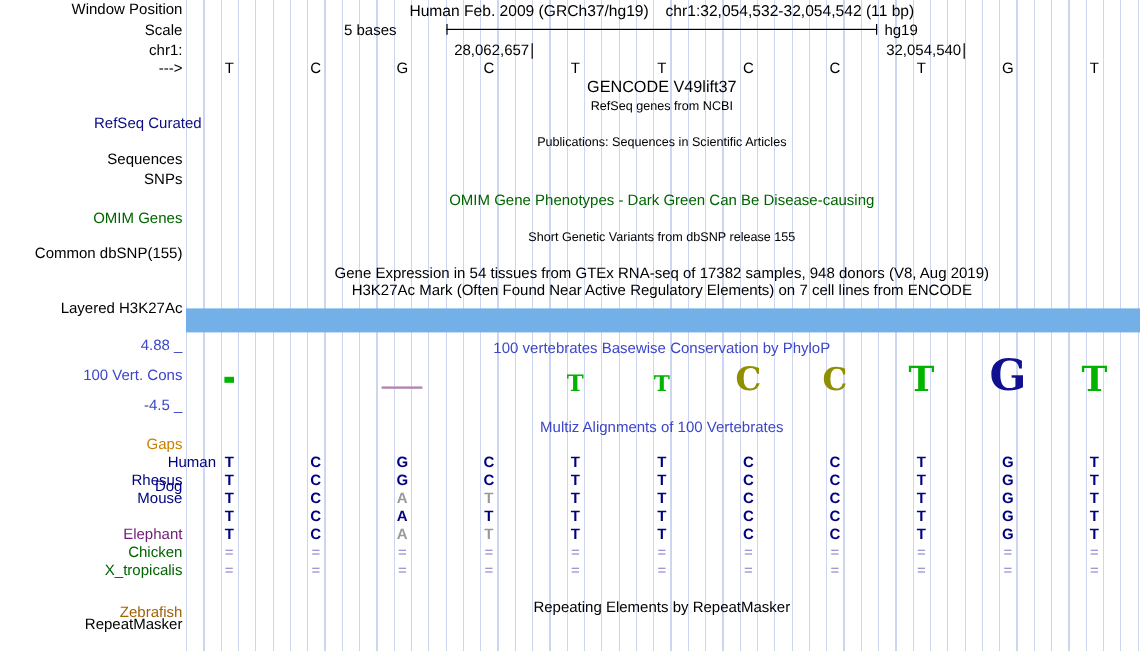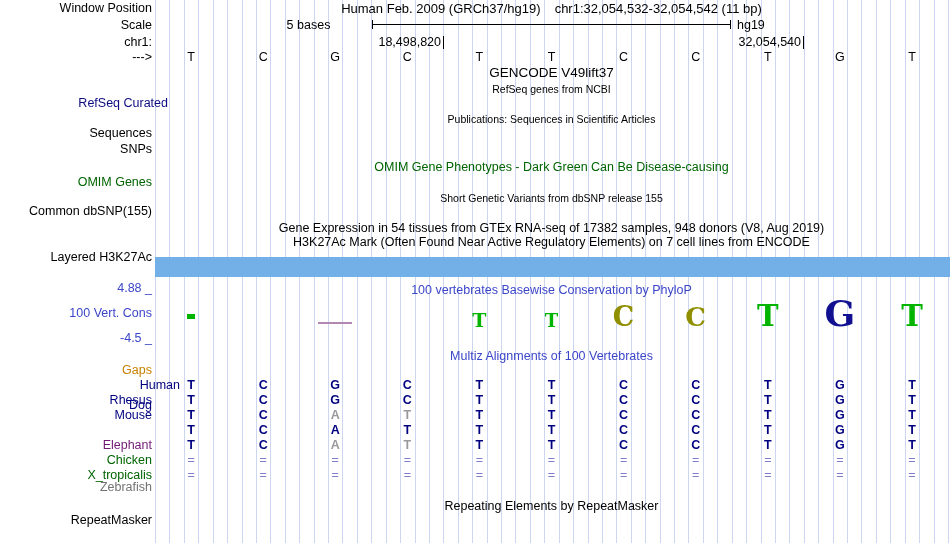--- a/index.html
+++ b/index.html
@@ -57,21 +57,21 @@
 
   <div id="header-row">
     <span>Human Feb. 2009 (GRCh37/hg19)</span>
     <span>chr1:32,054,532-32,054,542 (11 bp)</span>
   </div>
   <div id="scale-label">5 bases</div>
   <div id="scale-line"></div>
   <div class="scale-tick" style="left:372px"></div>
   <div class="scale-tick" style="left:730px"></div>
   <div id="hg19">hg19</div>
-  <div id="coord-left">18,498,820</div>
+  <div id="coord-left">28,062,657</div>
   <div class="coord-tick" style="left:443px"></div>
   <div id="coord-right">32,054,540</div>
   <div class="coord-tick" style="left:803px"></div>
 
   <div class="sl" style="top:1px">Window Position</div>
   <div class="sl" style="top:18px">Scale</div>
   <div class="sl" style="top:35px">chr1:</div>
   <div class="sl" style="top:50px">---&gt;</div>
   <div class="sl c-tnavy" style="top:96px">RefSeq Curated</div>
   <div class="sl" style="top:126px">Sequences</div>
@@ -250,21 +250,21 @@
       <div class="cell eq">=</div>
       <div class="cell eq">=</div>
       <div class="cell eq">=</div>
       <div class="cell eq">=</div>
       <div class="cell eq">=</div>
       <div class="cell eq">=</div>
       <div class="cell eq">=</div>
       <div class="cell eq">=</div>
       <div class="cell eq">=</div>
     </div>
-    <div class="sl row-lab" style="top: 480px; color: #737373;">Zebrafish</div>
+    <div class="sl row-lab" style="top: 503px; color: #a16207;">Zebrafish</div>
     <div class="cols align-row" style="top: 483px;">
       <div class="cell"></div>
       <div class="cell"></div>
       <div class="cell"></div>
       <div class="cell"></div>
       <div class="cell"></div>
       <div class="cell"></div>
       <div class="cell"></div>
       <div class="cell"></div>
       <div class="cell"></div>

